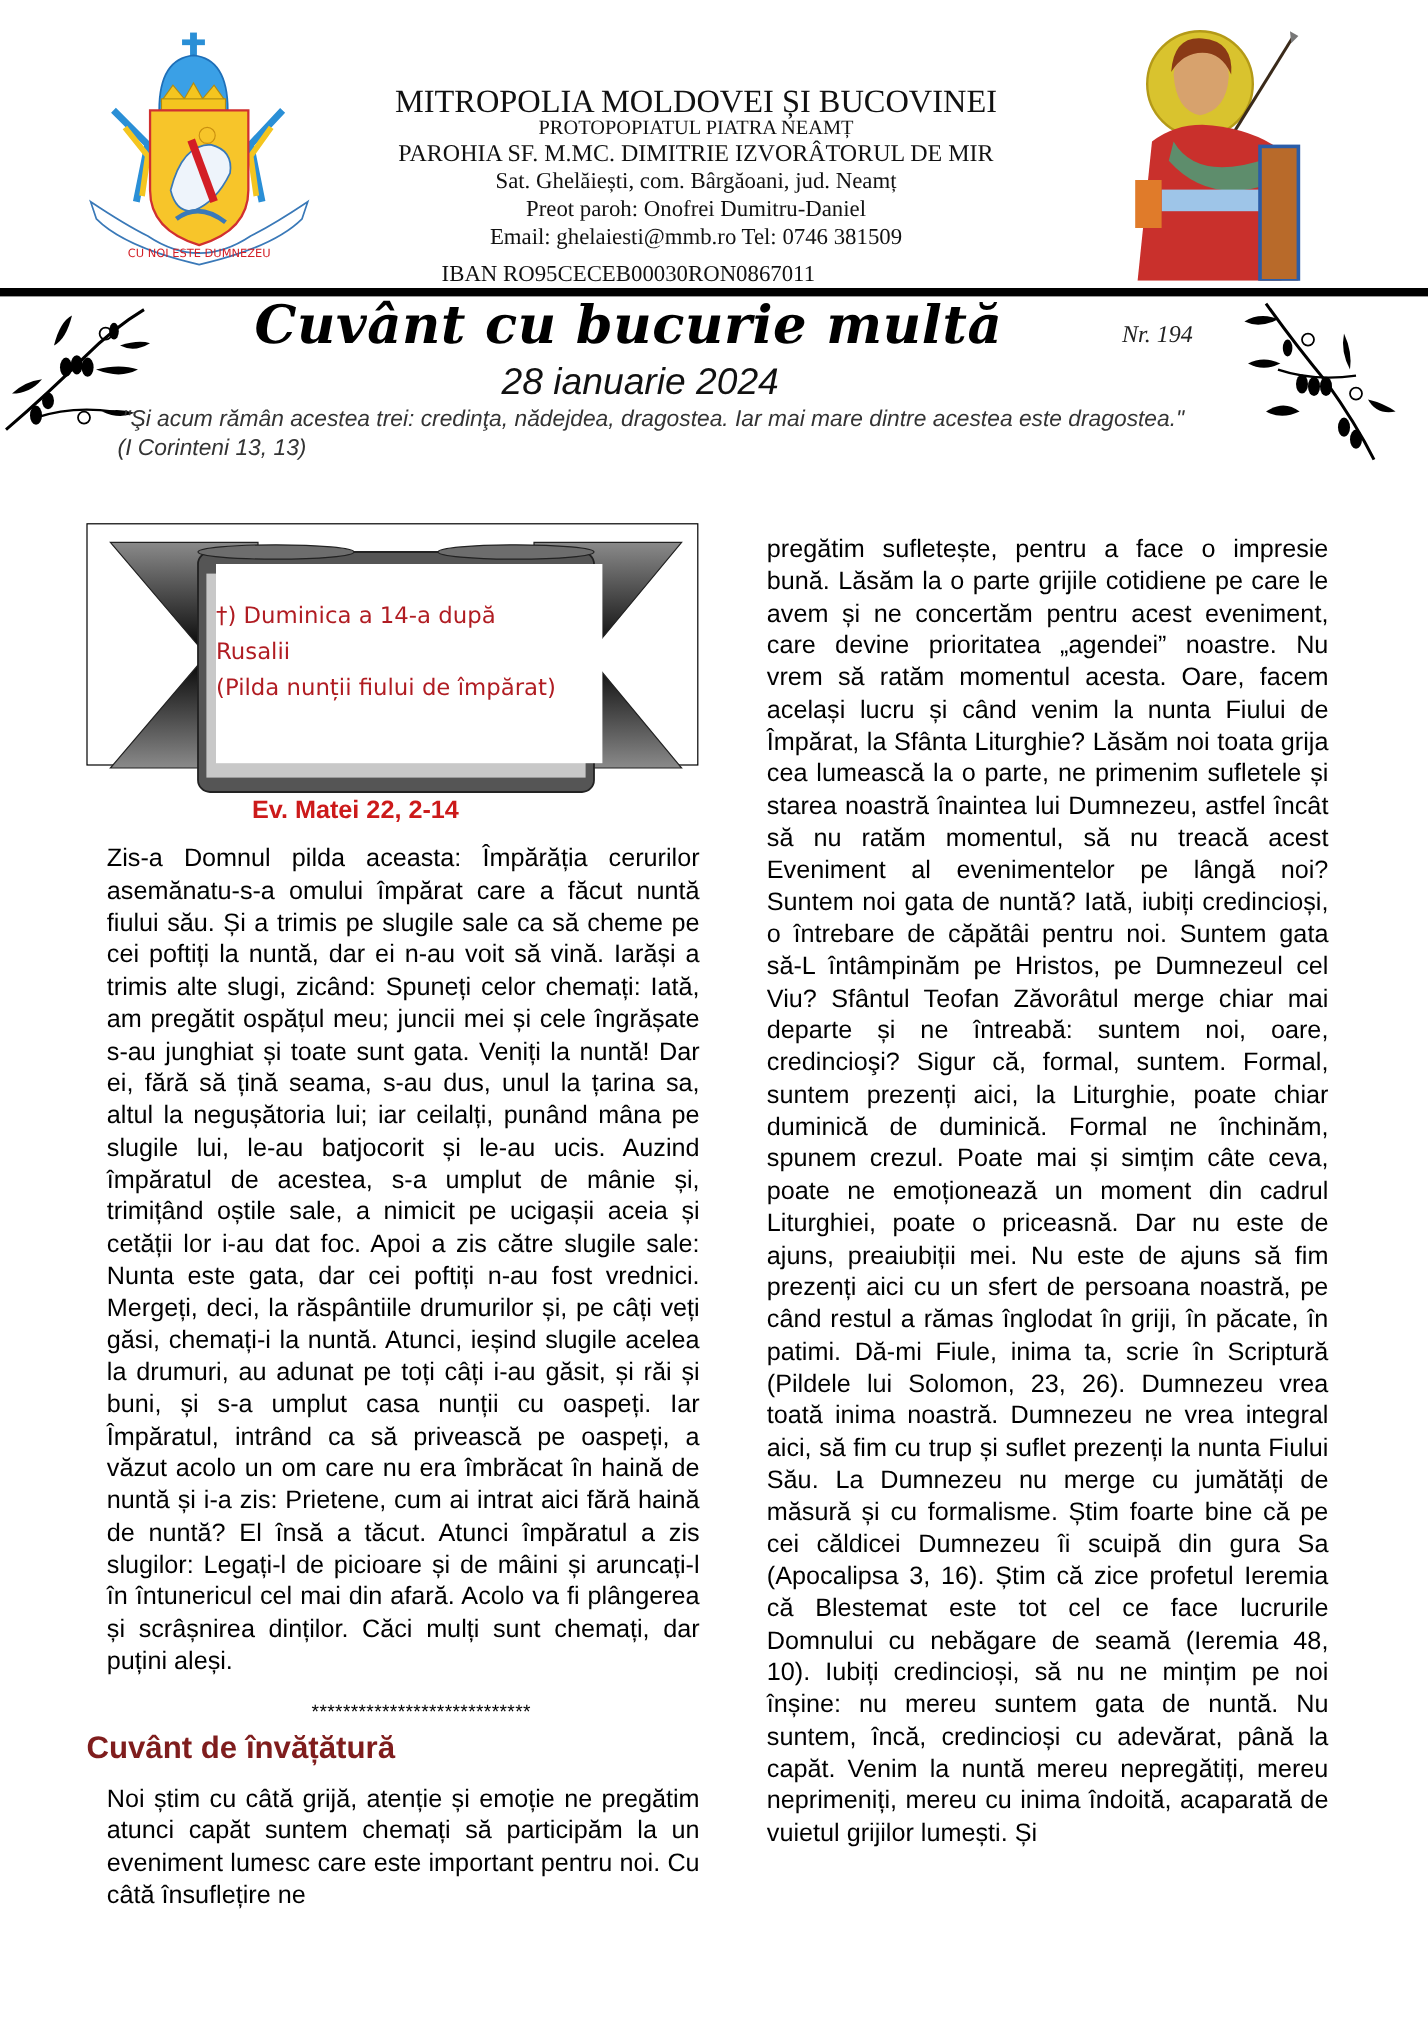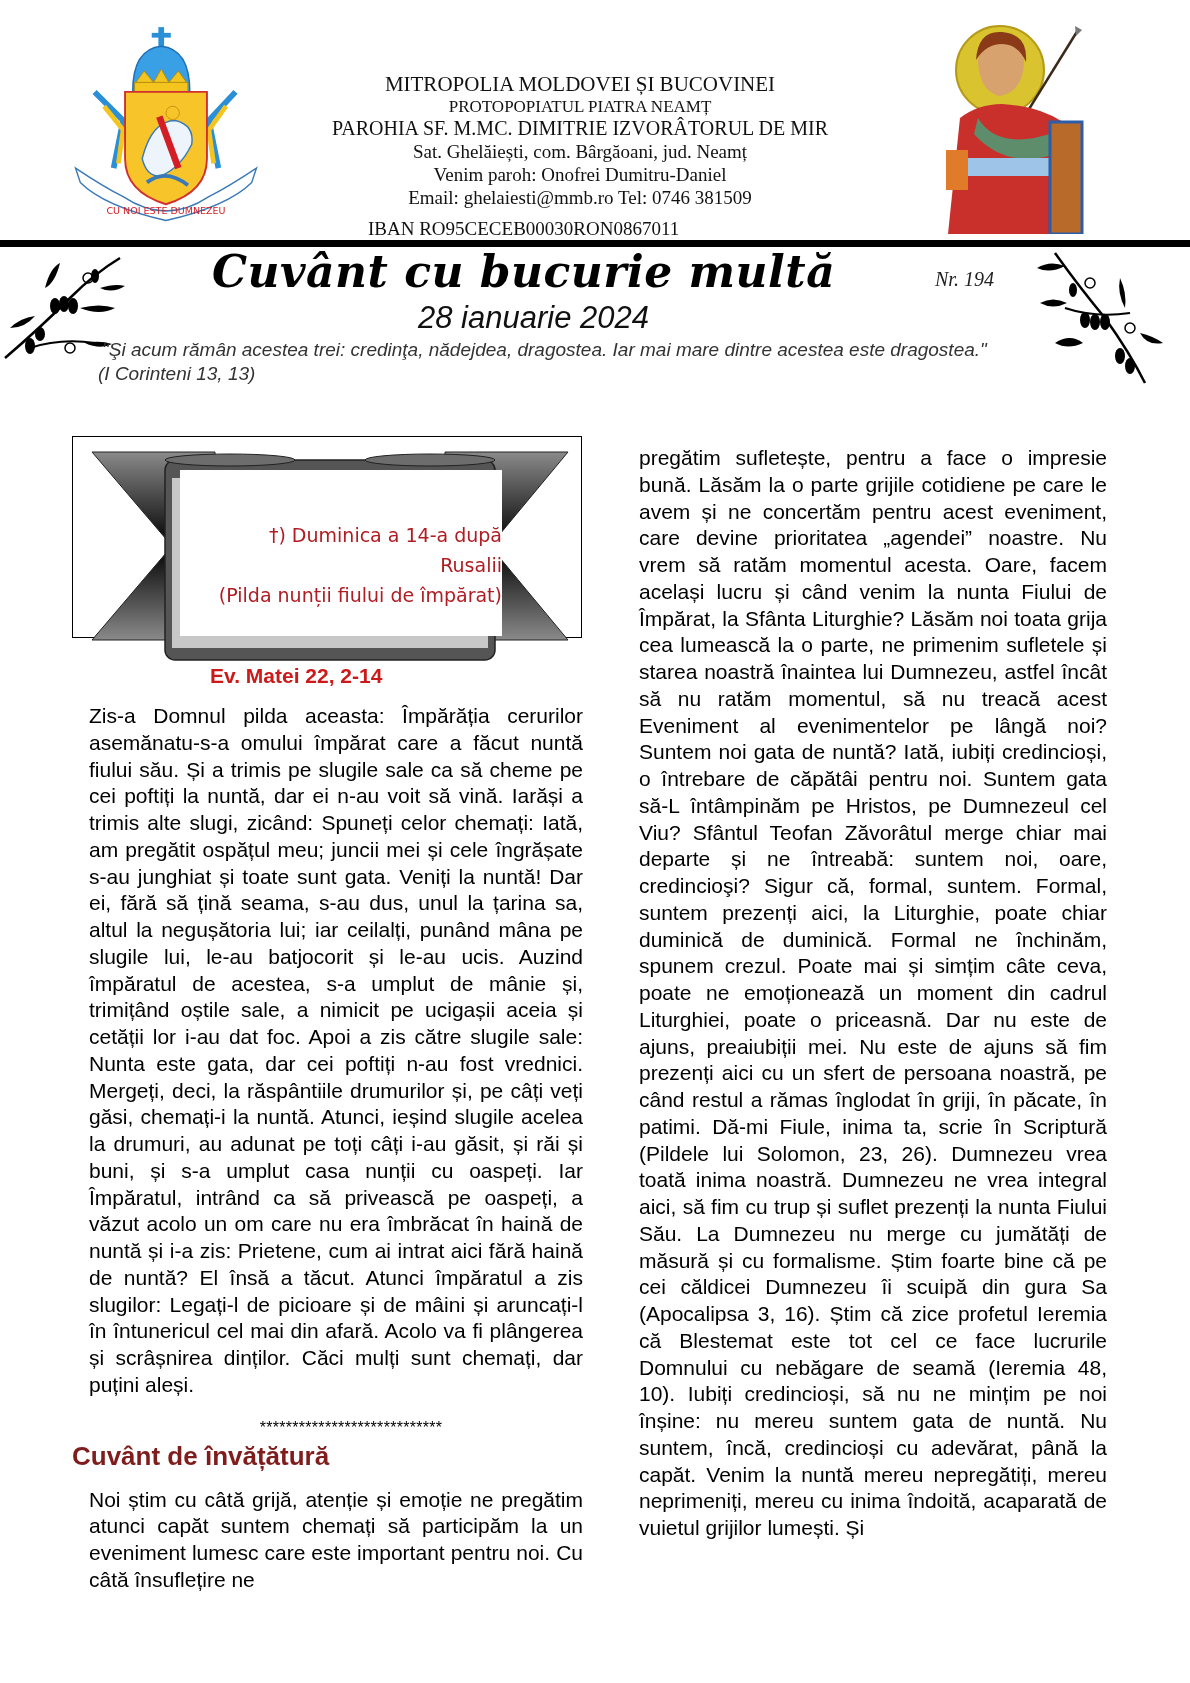--- a/index.html
+++ b/index.html
@@ -1,21 +1,21 @@
 <!DOCTYPE html>
 <html><head>
 <meta charset="utf-8">
 <style>
   html, body { margin:0; padding:0; background:#ffffff; }
   body { width:1190px; height:1683px; position:relative; overflow:hidden; font-family:"Liberation Sans", sans-serif; color:#000; }
 
   
   .hdr-lines { position:absolute; left:300px; top:72px; width:560px; text-align:center; font-family:"Liberation Serif", serif; color:#111; }
   .hdr-lines div { white-space:nowrap; }
-  .h1 { font-size:21px; line-height:24px; }
+  .h1 { font-size:27px; line-height:24px; }
   .h2 { font-size:17px; line-height:21px; }
   .h3 { font-size:20px; line-height:23px; }
   .h4 { font-size:19px; line-height:23px; }
   .iban { position:absolute; left:368px; top:218px; font-family:"Liberation Serif", serif; font-size:19px; line-height:22px; color:#111; white-space:nowrap; }
 
   .rule { position:absolute; left:0; top:240px; width:1190px; height:7px; background:#000; }
 
   
   .logo { position:absolute; left:66px; top:22px; width:200px; height:216px; }
   
@@ -29,21 +29,21 @@
   .issue-no { position:absolute; left:935px; top:268px; font-family:"Liberation Serif", serif; font-style:italic; font-size:20px; white-space:nowrap; color:#222; }
   .date { position:absolute; left:418px; top:300px; font-family:Liberation Sans, sans-serif; font-style:italic; font-size:31px; white-space:nowrap; color:#111; }
   .motto { position:absolute; left:72px; top:338px; width:920px; font-style:italic; font-size:19px; line-height:24px; color:#333; }
   .motto .indent { display:inline-block; width:30px; }
   .motto .ref { margin-left:26px; }
 
   
   .banner-frame { position:absolute; left:72px; top:436px; width:510px; height:202px; border:1.5px solid #000; border-right-width:1.5px; box-sizing:border-box; }
   .banner-svg { position:absolute; left:80px; top:440px; width:500px; height:232px; }
   .banner-card { position:absolute; left:180px; top:470px; width:322px; height:166px; background:#fff; }
-  .banner-text { position:absolute; left:180px; top:520px; width:322px; text-align:right; color:#b01c22; font-family:"DejaVu Sans", sans-serif; font-size:19px; line-height:30px; }
+  .banner-text { position:absolute; left:180px; top:498px; width:322px; text-align:left; color:#b01c22; font-family:"DejaVu Sans", sans-serif; font-size:19px; line-height:30px; }
   .gospel-ref { position:absolute; left:210px; top:664px; width:250px; text-align:left; color:#cc1a1a; font-weight:bold; font-size:21px; white-space:nowrap; }
 
   
   .col { position:absolute; font-size:21px; line-height:26.75px; text-align:justify; }
   .col p { margin:17px; }
   .col-left { left:72px; top:686px; width:528px; }
   .col-right { left:622px; top:428px; width:502px; }
   .stars { text-align:center; line-height:24px; font-size:16px; letter-spacing:0.3px; padding-left:30px; }
   .section-title { color:#7f1d1d; font-weight:bold; font-size:26px; line-height:28px; margin-top:2px; }
 </style>
@@ -72,21 +72,21 @@
 
   <path d="M10 150 Q40 170 60 180 Q105 210 150 180 Q170 170 200 150 L195 165 Q170 190 105 205 Q40 190 15 165 Z" fill="#fff" stroke="#3a79b8" stroke-width="1.5"></path>
   <text x="105" y="198" text-anchor="middle" font-size="10" fill="#d31e25" font-family="DejaVu Sans, sans-serif">CU NOI ESTE DUMNEZEU</text>
 </svg>
 
 <div class="hdr-lines">
   <div class="h1">MITROPOLIA MOLDOVEI ȘI BUCOVINEI</div>
   <div class="h2">PROTOPOPIATUL PIATRA NEAMȚ</div>
   <div class="h3">PAROHIA SF. M.MC. DIMITRIE IZVORÂTORUL DE MIR</div>
   <div class="h4">Sat. Ghelăiești, com. Bârgăoani, jud. Neamț</div>
-  <div class="h4">Venim paroh: Onofrei Dumitru-Daniel</div>
+  <div class="h4">Preot paroh: Onofrei Dumitru-Daniel</div>
   <div class="h4">Email: ghelaiesti@mmb.ro Tel: 0746 381509</div>
 </div>
 <div class="iban">IBAN RO95CECEB00030RON0867011</div>
 
 <svg class="icon-saint" viewBox="0 0 150 212">
   <circle cx="62" cy="48" r="44" fill="#d9c32e" stroke="#b49a18" stroke-width="2"></circle>
   <path d="M40 40 Q42 14 64 14 Q86 16 86 42 Q84 70 62 74 Q42 70 40 40 Z" fill="#d7a26d"></path>
   <path d="M38 38 Q40 8 64 10 Q90 12 88 40 Q80 22 64 22 Q48 22 38 38 Z" fill="#8a3a16"></path>
   <line x1="52" y1="150" x2="140" y2="8" stroke="#3a2a1a" stroke-width="2.5"></line>
   <path d="M137 4 L144 8 L138 14 Z" fill="#777"></path>

